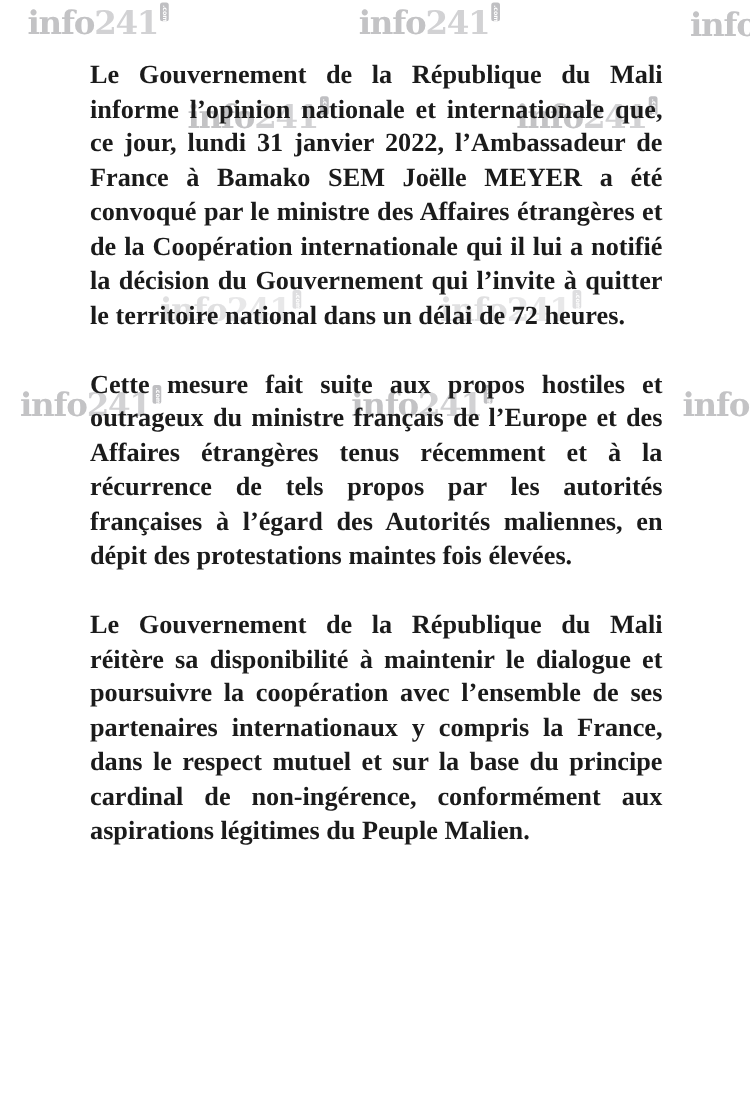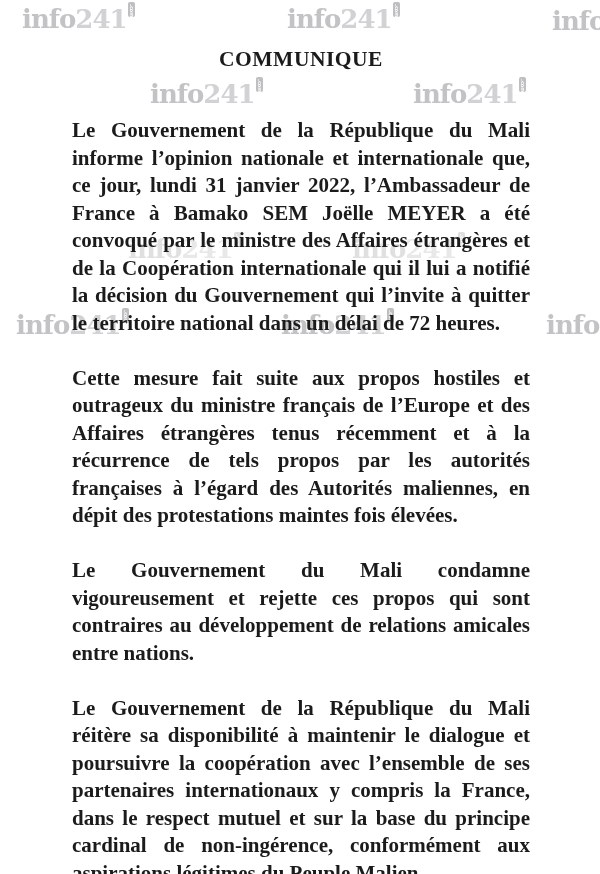--- a/index.html
+++ b/index.html
@@ -88,25 +88,23 @@
       <span class="wm" style="left: 150px; top: 81px;"><span class="wm-info" style="color: rgb(195, 195, 197);">info</span><span class="wm-num" style="color: rgb(210, 210, 212);">241</span><span class="wm-box" style="background: rgb(191, 191, 194);">.com</span></span>
       <span class="wm" style="left: 413px; top: 81px;"><span class="wm-info" style="color: rgb(195, 195, 197);">info</span><span class="wm-num" style="color: rgb(210, 210, 212);">241</span><span class="wm-box" style="background: rgb(191, 191, 194);">.com</span></span>
       <span class="wm faint" style="left: 128px; top: 236px;"><span class="wm-info" style="color: rgb(195, 195, 197);">info</span><span class="wm-num" style="color: rgb(210, 210, 212);">241</span><span class="wm-box" style="background: rgb(191, 191, 194);">.com</span></span>
       <span class="wm faint" style="left: 352px; top: 236px;"><span class="wm-info" style="color: rgb(195, 195, 197);">info</span><span class="wm-num" style="color: rgb(210, 210, 212);">241</span><span class="wm-box" style="background: rgb(191, 191, 194);">.com</span></span>
       <span class="wm" style="left: 16px; top: 312px;"><span class="wm-info" style="color: rgb(195, 195, 197);">info</span><span class="wm-num" style="color: rgb(210, 210, 212);">241</span><span class="wm-box" style="background: rgb(191, 191, 194);">.com</span></span>
       <span class="wm" style="left: 281px; top: 312px;"><span class="wm-info" style="color: rgb(195, 195, 197);">info</span><span class="wm-num" style="color: rgb(210, 210, 212);">241</span><span class="wm-box" style="background: rgb(191, 191, 194);">.com</span></span>
       <span class="wm" style="left: 546px; top: 312px;"><span class="wm-info" style="color: rgb(195, 195, 197);">info</span><span class="wm-num" style="color: rgb(210, 210, 212);">241</span></span>
     </div>
 
   <div class="content">
-    <h1 class="title">COMMUNIQUE</h1>
 
     <p class="body-para">Le Gouvernement de la République du Mali informe l’opinion nationale et internationale que, ce jour, lundi 31 janvier 2022, l’Ambassadeur de France à Bamako SEM Joëlle MEYER a été convoqué par le ministre des Affaires étrangères et de la Coopération internationale qui il lui a notifié la décision du Gouvernement qui l’invite à quitter le territoire national dans un délai de 72 heures.</p>
 
     <p class="body-para">Cette mesure fait suite aux propos hostiles et outrageux du ministre français de l’Europe et des Affaires étrangères tenus récemment et à la récurrence de tels propos par les autorités françaises à l’égard des Autorités maliennes, en dépit des protestations maintes fois élevées.</p>
 
-    <p class="body-para">Le Gouvernement du Mali condamne vigoureusement et rejette ces propos qui sont contraires au développement de relations amicales entre nations.</p>
 
     <p class="body-para">Le Gouvernement de la République du Mali réitère sa disponibilité à maintenir le dialogue et poursuivre la coopération avec l’ensemble de ses partenaires internationaux y compris la France, dans le respect mutuel et sur la base du principe cardinal de non-ingérence, conformément aux aspirations légitimes du Peuple Malien.</p>
 
   </div>
 
 </div>
 
 </body></html>

